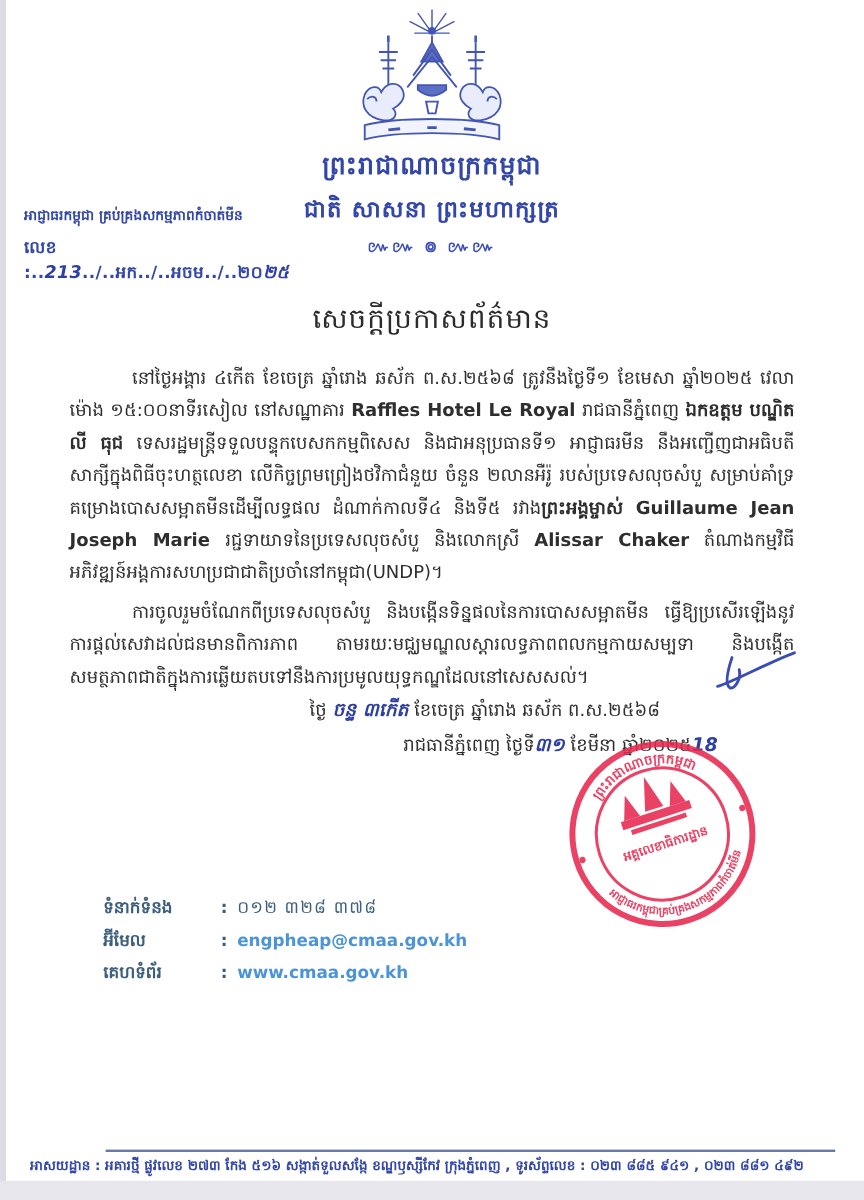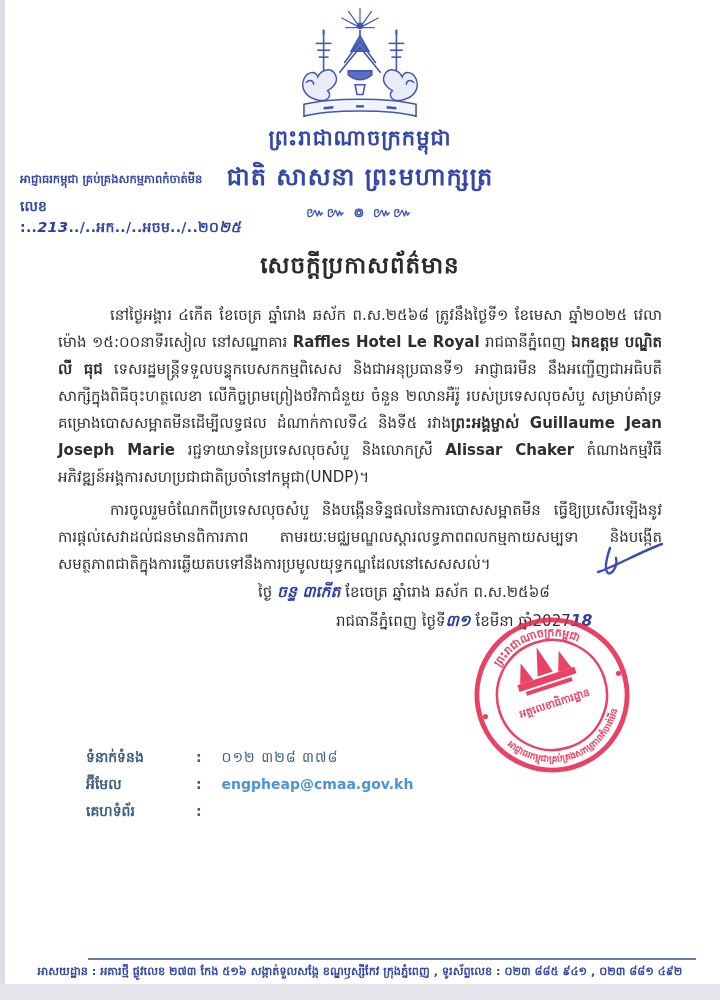--- a/index.html
+++ b/index.html
@@ -11,30 +11,30 @@
   .edge-left{position:absolute;left:0;top:0;width:5px;height:100%;background:#dcdde4;}
   .edge-bottom{position:absolute;left:0;top:984px;width:720px;height:16px;background:#e6e6ec;}
 
   
   .emblem{position:absolute;left:285px;top:6px;width:150px;height:118px;}
   .emblem svg{width:100%;height:100%;}
 
   
   .kingdom{position:absolute;left:0;top:124px;width:720px;text-align:center;color:#3347a8;font-weight:bold;}
   .kingdom .l1{font-size:21px;letter-spacing:1px;}
-  .kingdom .l2{font-size:24px;margin-top:7px;letter-spacing:1px;}
+  .kingdom .l2{font-size:19px;margin-top:7px;letter-spacing:1px;}
   .kingdom .fl{font-size:13px;margin-top:7px;font-weight:bold;color:#3a50b5;letter-spacing:2px;}
 
   
   .letterhead{position:absolute;left:20px;top:170px;width:250px;text-align:left;color:#3347a8;}
   .letterhead .o1,.letterhead .o2{font-size:11.5px;font-weight:bold;line-height:1.6;}
   .letterhead .ref{font-size:14px;margin-top:9px;font-weight:bold;letter-spacing:.3px;}
 
   .doc-title{position:absolute;left:0;top:251px;width:720px;text-align:center;
-    font-size:23px;font-weight:bold;color:#2b2b2b;letter-spacing:1px;}
+    font-size:23px;font-weight:normal;color:#2b2b2b;letter-spacing:1px;}
 
   .para{position:absolute;left:58px;width:604px;font-size:15px;line-height:1.8;
     color:#2e2e2e;text-align:justify;text-indent:52px;}
   .p1{top:302px;}
   .p2{top:497px;}
 
   .seg-bold{font-weight:700;}
   .seg-latin{font-weight:700;}
   .seg-hand{color:#2e3fa3;font-style:italic;font-weight:600;font-size:1.04em;}
   .seg-normal{}
@@ -46,29 +46,29 @@
   
   .sig-mark{position:absolute;left:592px;top:538px;width:75px;height:42px;}
 
   
   .stamp{position:absolute;left:462px;top:615px;width:180px;height:160px;
     transform:rotate(-18deg);opacity:.88;}
   .stamp svg{width:100%;height:100%;}
 
   
   .contact{position:absolute;left:86px;top:744px;width:420px;font-size:14px;}
-  .contact .row{display:flex;line-height:27px;gap:12px;}
+  .contact .row{display:flex;line-height:27px;}
   .contact .lbl{width:98px;color:#3d5f7d;font-weight:bold;}
   .contact .sep{color:#3d5f7d;margin-right:8px;font-weight:bold;}
   .contact .val{color:#3d5f7d;font-weight:normal;letter-spacing:1px;}
   .contact .val.link{color:#4c93d8;font-weight:600;letter-spacing:0;text-align:center;}
 
   
   .footer-line{position:absolute;left:88px;top:958px;width:608px;border-top:2px solid #6a79a8;}
-  .footer-text{position:absolute;left:25px;top:964px;width:670px;text-align:center;
+  .footer-text{position:absolute;left:25px;top:964px;width:670px;text-align:left;
     font-size:11.3px;font-weight:bold;color:#3347a8;}
 </style>
 </head>
 <body>
 
 <div class="edge-left"></div>
 
 <div class="emblem">
   <svg viewBox="0 0 150 120" fill="none" stroke="#4356b4" stroke-width="1.6">
 
@@ -141,21 +141,21 @@
 
 <div class="sig-mark">
   <svg viewBox="0 0 75 42" fill="none" stroke="#3a4db0" stroke-width="2.4" stroke-linecap="round">
     <path d="M6,34 C20,30 48,14 70,6"></path>
     <path d="M18,10 C14,22 12,32 16,35 C20,37 26,28 24,20"></path>
   </svg>
 </div>
 
 <div class="dateline">
   <div class="d1"><span class="seg-normal">ថ្ងៃ </span><span class="seg-hand">ចន្ទ ៣កើត</span><span class="seg-normal">  ខែចេត្រ ឆ្នាំរោង ឆស័ក ព.ស.២៥៦៨</span></div>
-  <div class="d2"><span class="seg-normal">រាជធានីភ្នំពេញ ថ្ងៃទី</span><span class="seg-hand">៣១</span><span class="seg-normal"> ខែមីនា ឆ្នាំ2027</span><span class="seg-hand">18</span></div>
+  <div class="d2"><span class="seg-normal">រាជធានីភ្នំពេញ ថ្ងៃទី</span><span class="seg-hand">៣១</span><span class="seg-normal"> ខែមីនា ឆ្នាំ២០២៥</span><span class="seg-hand">18</span></div>
 </div>
 
 <div class="stamp">
   <svg viewBox="0 0 160 160">
     <defs>
       <path id="arcTop" d="M 21,80 A 59,59 0 0 1 139,80"></path>
       <path id="arcBot" d="M 13,80 A 67,67 0 0 0 147,80"></path>
     </defs>
     <g stroke="#e8294f" fill="none">
       <circle cx="80" cy="80" r="75" stroke-width="5"></circle>
@@ -187,18 +187,19 @@
     <span class="val">០១២ ៣២៨ ៣៧៨</span>
   </div>
   <div class="row">
     <span class="lbl">អ៊ីមែល</span>
     <span class="sep">:</span>
     <span class="val link">engpheap@cmaa.gov.kh</span>
   </div>
   <div class="row">
     <span class="lbl">គេហទំព័រ</span>
     <span class="sep">:</span>
+    <span class="val link">www.cmaa.gov.kh</span>
   </div>
 </div>
 
 <div class="footer-line"></div>
 <div class="footer-text">អាសយដ្ឋាន : អគារថ្មី ផ្លូវលេខ ២៧៣ កែង ៥១៦ សង្កាត់ទួលសង្កែ ខណ្ឌឫស្សីកែវ ក្រុងភ្នំពេញ , ទូរស័ព្ទលេខ : ០២៣ ៨៨៥ ៩៤១ , ០២៣ ៨៨១ ៤៩២</div>
 <div class="edge-bottom"></div>
 
 </body></html>

